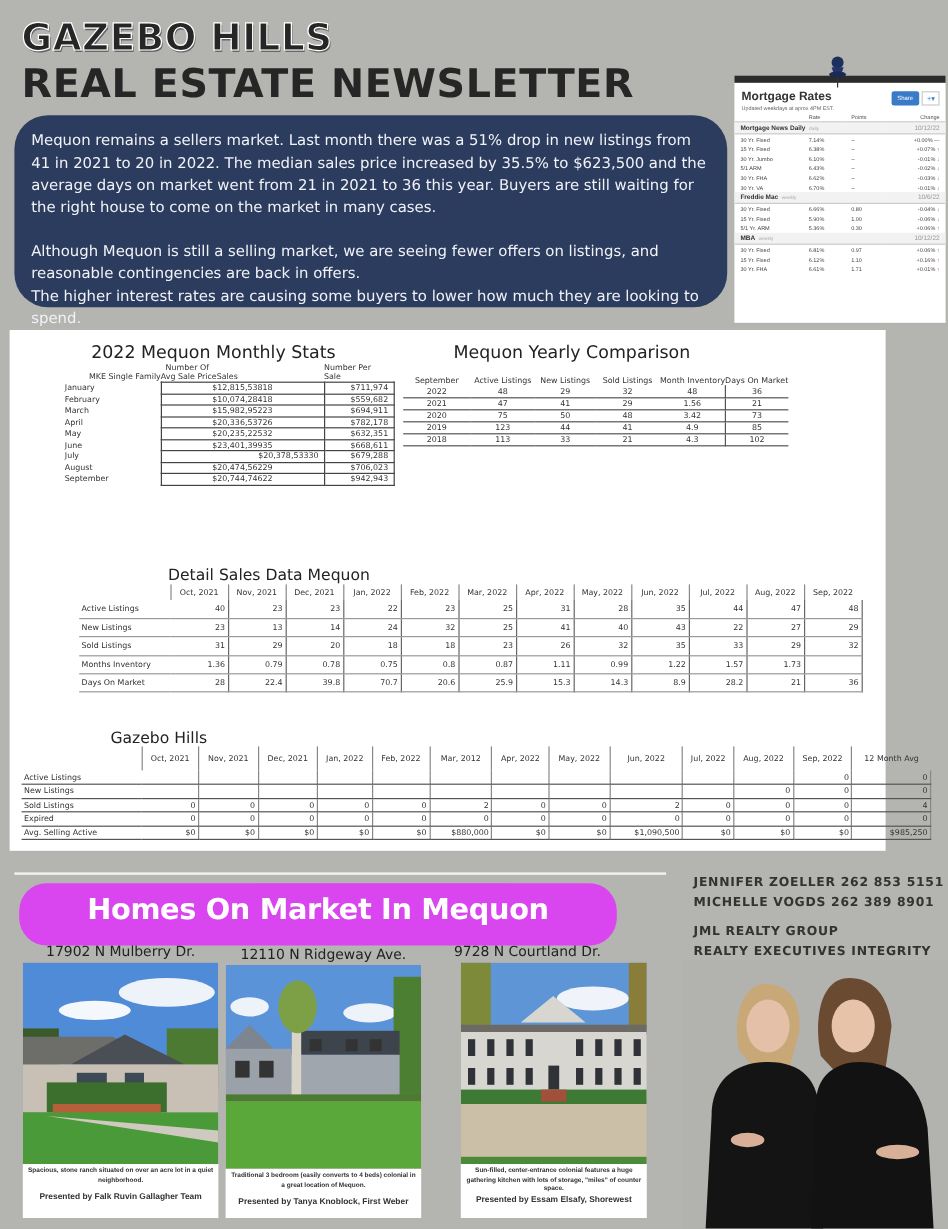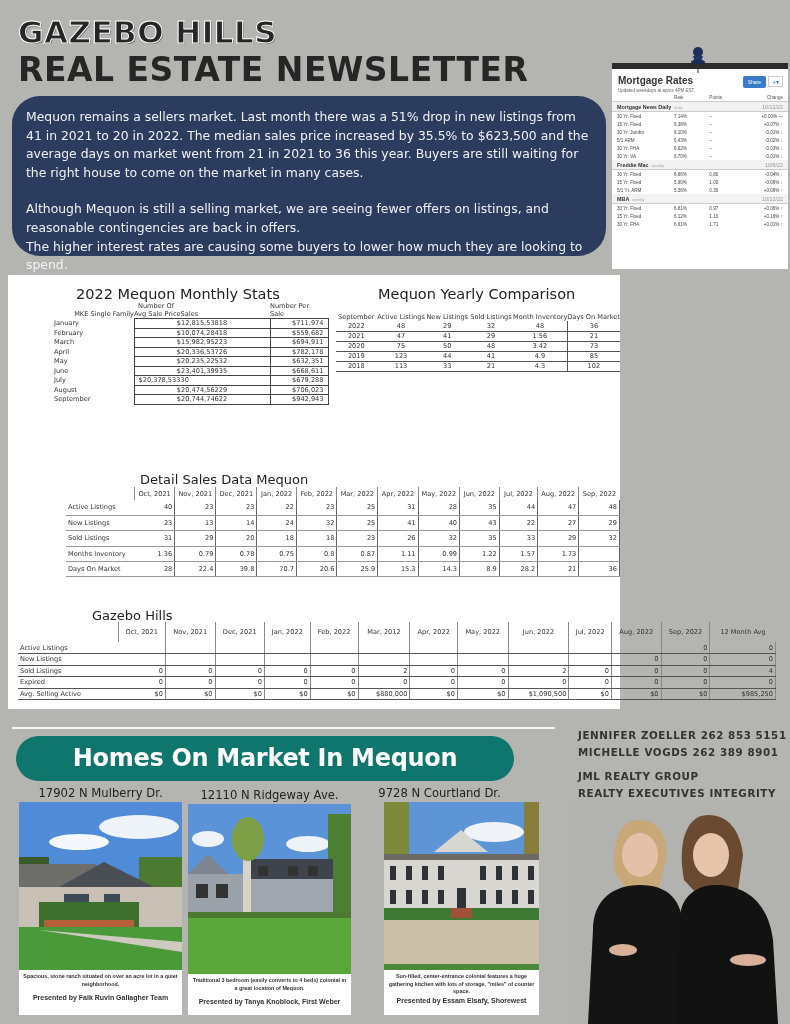--- a/index.html
+++ b/index.html
@@ -19,38 +19,38 @@
   .rates .plus { position: absolute; right: 5px; top: 7px; border: 1px solid #ccc; color: #3a7bc8; font-size: 6px; padding: 1px 3px; }
   .rates .upd { padding: 0 6px; color: #666; font-size: 4.5px; }
   .rates table { width: 100%; border-collapse: collapse; }
   .rates td, .rates th { padding: 1.5px 5px; font-size: 4.6px; color: #444; text-align: left; }
   .rates th { font-weight: normal; color: #555; border-bottom: 1px solid #ccc; }
   .rates .sec td { font-weight: bold; font-size: 5.4px; color: #333; background: #f2f2f2; border-bottom: 1px solid #ccc; }
   .rates .sec td.sub { font-weight: normal; color: #999; }
   .rates td.r { text-align: right; }
   .up { color: #c0392b; } .dn { color: #3a9a3a; } .eq { color: #555; }
 
-  .panel { position: absolute; left: 8px; top: 275px; width: 612px; height: 434px; background: #fff; }
+  .panel { position: absolute; left: 8px; top: 275px; width: 730px; height: 434px; background: #fff; }
   .sect-title { position: absolute; font-family: "DejaVu Sans", sans-serif; color: #222; }
   table.dt { border-collapse: collapse; position: absolute; font-family: "DejaVu Sans", sans-serif; }
   table.dt td, table.dt th { font-size: 6.6px; font-weight: normal; color: #333; white-space: nowrap; }
 
   .mstats td { padding: 0 4px; height: 9.5px; }
   .mstats td.v { text-align: right; border: 1px solid #444; }
   .ycomp td { text-align: center; padding: 0 3px; height: 10px; border-bottom: 1px solid #555; }
   .ycomp th { text-align: center; line-height: 7px; vertical-align: bottom; }
   .det td { height: 15.4px; text-align: right; padding: 0 2px; border-bottom: 1px solid #999; border-right: 1px solid #666; }
   .det td.lbl { text-align: left; border-right: none; width: 76px; }
   .det th { text-align: center; height: 13px; border-left: 1px solid #888; }
   .gz td { height: 11.5px; text-align: right; padding: 0 2px; border-bottom: 1px solid #555; border-right: 1px solid #888; }
   .gz td.lbl { text-align: left; border-right: none; }
   .gz th { text-align: center; height: 20px; border-left: 1px solid #888; vertical-align: middle; }
 
   .divider { position: absolute; left: 12px; top: 727px; width: 543px; height: 2px; background: #f3f3f3; }
-  .banner { position: absolute; left: 16px; top: 736px; width: 498px; height: 45px; background: #0f766e; border-radius: 23px; color: #fff; font-weight: bold; font-size: 24px; text-align: center; line-height: 45px; font-family: "DejaVu Sans", sans-serif; letter-spacing: -0.3px; }
+  .banner { position: absolute; left: 16px; top: 736px; width: 498px; height: 52px; background: #d946ef; border-radius: 23px; color: #fff; font-weight: bold; font-size: 24px; text-align: center; line-height: 45px; font-family: "DejaVu Sans", sans-serif; letter-spacing: -0.3px; }
   .contacts { position: absolute; left: 578px; top: 727px; font-family: "DejaVu Sans", sans-serif; font-weight: bold; font-size: 10.3px; color: #333; letter-spacing: 0.6px; line-height: 17px; }
   .contacts .gap { margin-top: 7px; }
 
   .home { position: absolute; width: 167px; }
   .home .addr { text-align: center; font-size: 11.6px; color: #222; font-family: "DejaVu Sans", sans-serif; height: 16px; }
   .home .photo { width: 163px; height: 168px; margin-left: 2px; position: relative; overflow: hidden; }
   .home .cap { width: 163px; margin-left: 2px; background: #fff; text-align: center; padding: 3px 4px; height: 45px; }
   .home .cap .d { font-size: 5.4px; font-weight: bold; color: #333; line-height: 7.5px; }
   .home .cap .p { font-size: 7px; font-weight: bold; color: #333; margin-top: 6px; }
 
@@ -221,21 +221,21 @@
           <td class="v" colspan="2" style="width:136px;text-align:center">$20,235,22532</td>
           <td class="v" style="width:58px">$632,351</td>
         </tr>
         <tr>
           <td style="width:84px">June</td>
           <td class="v" colspan="2" style="width:136px;text-align:center">$23,401,39935</td>
           <td class="v" style="width:58px">$668,611</td>
         </tr>
         <tr>
           <td style="width:84px">July</td>
-          <td class="v" colspan="2" style="width:136px;text-align:left">$20,378,53330</td>
+          <td class="v" colspan="2" style="width:136px;text-align:right">$20,378,53330</td>
           <td class="v" style="width:58px">$679,288</td>
         </tr>
         <tr>
           <td style="width:84px">August</td>
           <td class="v" colspan="2" style="width:136px;text-align:center">$20,474,56229</td>
           <td class="v" style="width:58px">$706,023</td>
         </tr>
         <tr>
           <td style="width:84px">September</td>
           <td class="v" colspan="2" style="width:136px;text-align:center">$20,744,74622</td>

